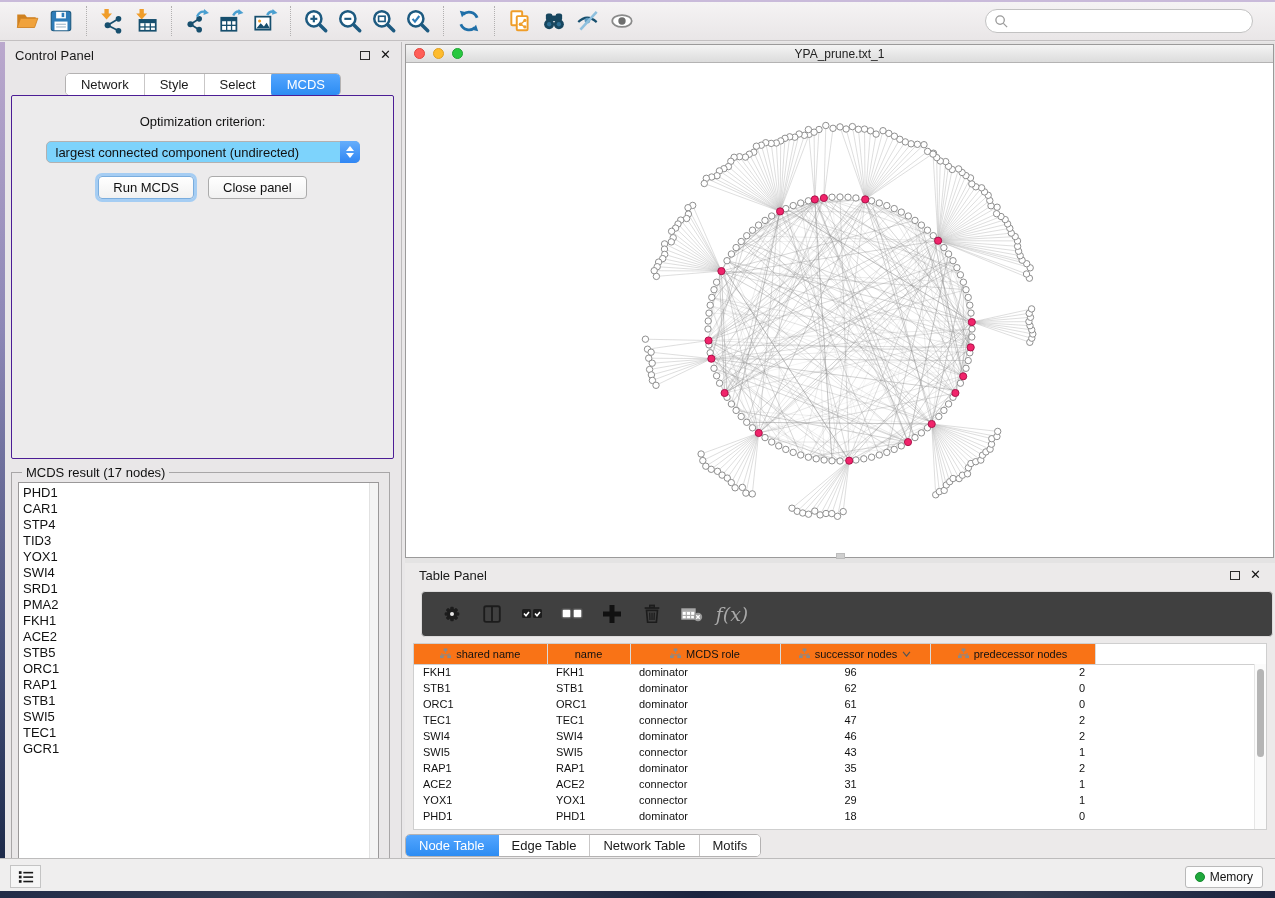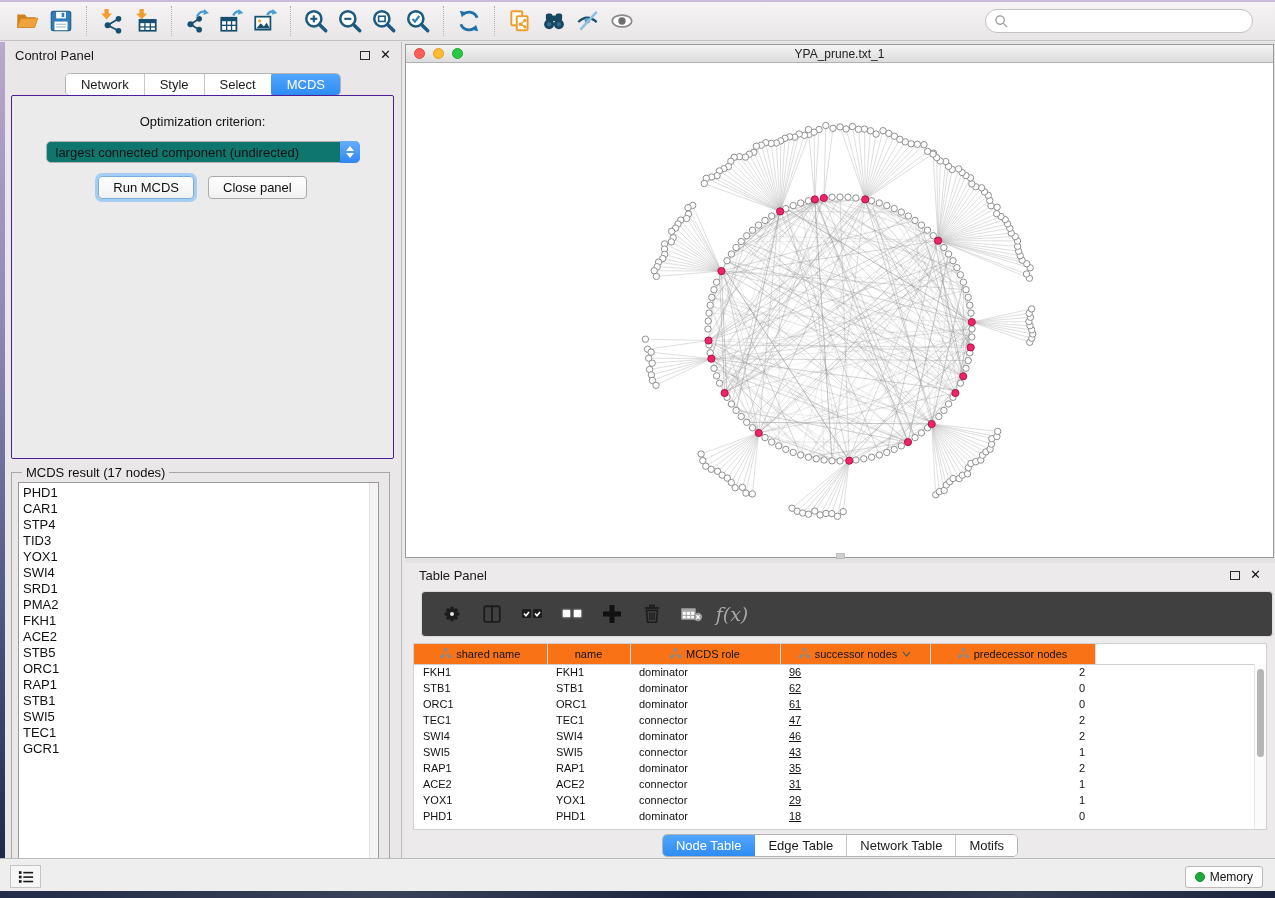--- a/index.html
+++ b/index.html
@@ -31,21 +31,21 @@
   .float-ico { width:10px; height:9px; border:1.6px solid #2a2a2a; display:inline-block; }
   .close-ico { font-size:13px; font-weight:bold; color:#111; line-height:10px; }
   #cp-tabs { left:0; top:31px; width:100%; display:flex; justify-content:center; }
   .seg { display:inline-flex; background:#fff; border:1px solid #b4b2b2; border-radius:5px; overflow:hidden; }
   .seg .tab { font-size:13px; padding:3px 15px; color:#1a1a1a; border-right:1px solid #c9c7c7; background:#fff; cursor:default; }
   .seg .tab:last-child { border-right:none; }
   .seg .tab.active { background:linear-gradient(#55a7ff,#2b8bf2); color:#fff; border-radius:4px; margin:-1px; padding:4px 16px; }
   #cp-content { left:6px; top:53px; width:383px; height:364px; background:#ecebec; border:1px solid #4c1d95; border-radius:2px; }
   #opt-label { width:100%; text-align:center; margin-top:18px; font-size:13px; color:#111; }
   #dd-row { display:flex; justify-content:center; margin-top:12px; }
-  #criterion-select { width:314px; height:22px; background:#0f766e; border:1px solid #b3b1b1; border-radius:5px;
+  #criterion-select { width:314px; height:22px; background:#7dd3fc; border:1px solid #b3b1b1; border-radius:5px;
                       display:flex; align-items:center; position:relative; }
   #criterion-value { font-size:13px; padding-left:9px; color:#111; white-space:nowrap; }
   #dd-stepper { position:absolute; right:-1px; top:-1px; width:20px; height:22px; border-radius:0 5px 5px 0;
                 background:linear-gradient(#66aefb,#2f86f4); display:flex; flex-direction:column; align-items:center; justify-content:center; gap:2px; }
   .chev-up { width:0; height:0; border-left:4px solid transparent; border-right:4px solid transparent; border-bottom:5px solid #fff; }
   .chev-dn { width:0; height:0; border-left:4px solid transparent; border-right:4px solid transparent; border-top:5px solid #fff; }
   #btn-row { display:flex; justify-content:center; gap:14px; margin-top:13px; }
   .btn { font-size:13px; color:#111; background:linear-gradient(#ffffff,#f1f1f1); border:1px solid #ababab;
          border-radius:4px; padding:3px 14px; }
   .btn.focus { box-shadow:0 0 0 3px #a5cdf3; border-color:#7aadde; }
@@ -82,25 +82,25 @@
   #tp-toolbar { left:16px; top:28px; width:852px; height:46px; background:#404040; border:1px solid #dcdbdb;
                 border-radius:4px; display:flex; align-items:center; gap:4px; padding:0 12px; }
   .tp-btn { width:36px; height:38px; display:flex; align-items:center; justify-content:center; }
   #fx-label { font-size:19px; font-style:italic; font-family:"DejaVu Serif","Liberation Serif",serif; color:#a9a9a9; }
   #tbl-wrap { left:8px; top:80px; width:854px; height:187px; background:#fff; border:1px solid #cfcfcf; }
   table { border-collapse:collapse; table-layout:fixed; width:841px; }
   th { height:20px; background:#f97316; border-right:1px solid #dadada; border-bottom:1px solid #cfcfcf;
        font-size:11px; font-weight:normal; color:#111; }
   .th-inner { display:flex; align-items:center; justify-content:center; gap:5px; }
   td { height:16px; font-size:11px; color:#111; padding-left:9px; white-space:nowrap; overflow:hidden; }
-  td.num { text-align:left; padding-right:18px;text-decoration:underline; }
+  td.num { text-align:center; padding-right:18px; }
   td.num2 { text-align:right; padding-right:10px; }
   #tbl-vscroll { position:absolute; right:0; top:20px; bottom:0; width:12px; background:#fbfbfb; border-left:1px solid #e6e6e6; }
   #tbl-thumb { position:absolute; left:2px; top:5px; width:7px; height:88px; background:#b5b5b5; border-radius:4px; }
-  #tp-tabs { left:0; top:271px; width:100%; display:flex; justify-content:center; }
+  #tp-tabs { left:0; top:271px; width:100%; display:flex; }
   #tp-tabs .seg .tab { padding:3px 13px; }
   #tp-tabs .seg .tab.active { background:linear-gradient(#55a7ff,#2b8bf2); color:#fff; margin:-1px; padding:4px 14px; border-radius:4px 0 0 4px; }
 
   
   #status-bar { left:0; top:858px; width:1275px; height:33px; background:#efeeee; border-top:1px solid #bdbcbc; }
   #list-btn { position:absolute; left:10px; top:6px; width:31px; height:23px; background:#f6f6f6; border:1px solid #c4c4c4;
               display:flex; align-items:center; justify-content:center; }
   #memory-btn { position:absolute; right:12px; top:7px; height:22px; background:#fdfdfd; border:1px solid #b9b9b9;
                 border-radius:3px; display:flex; align-items:center; gap:5px; padding:0 9px; }
   #memory-dot { width:10px; height:10px; border-radius:50%; background:#1fa83c; border:1px solid #148a2d; }

